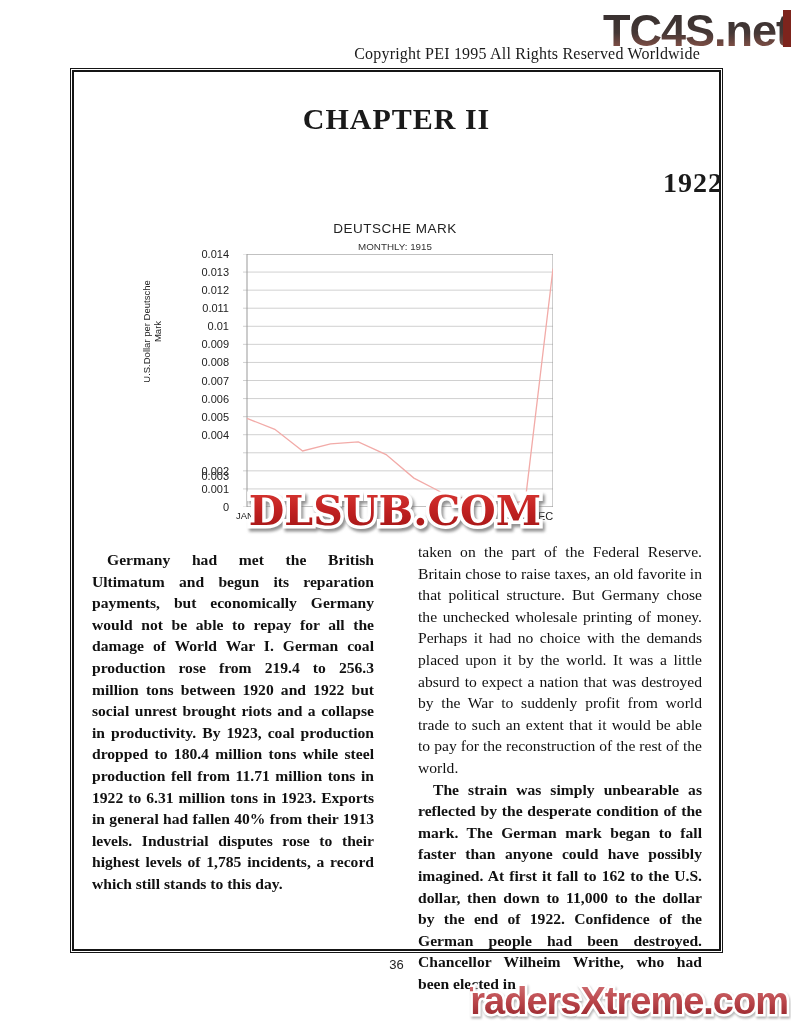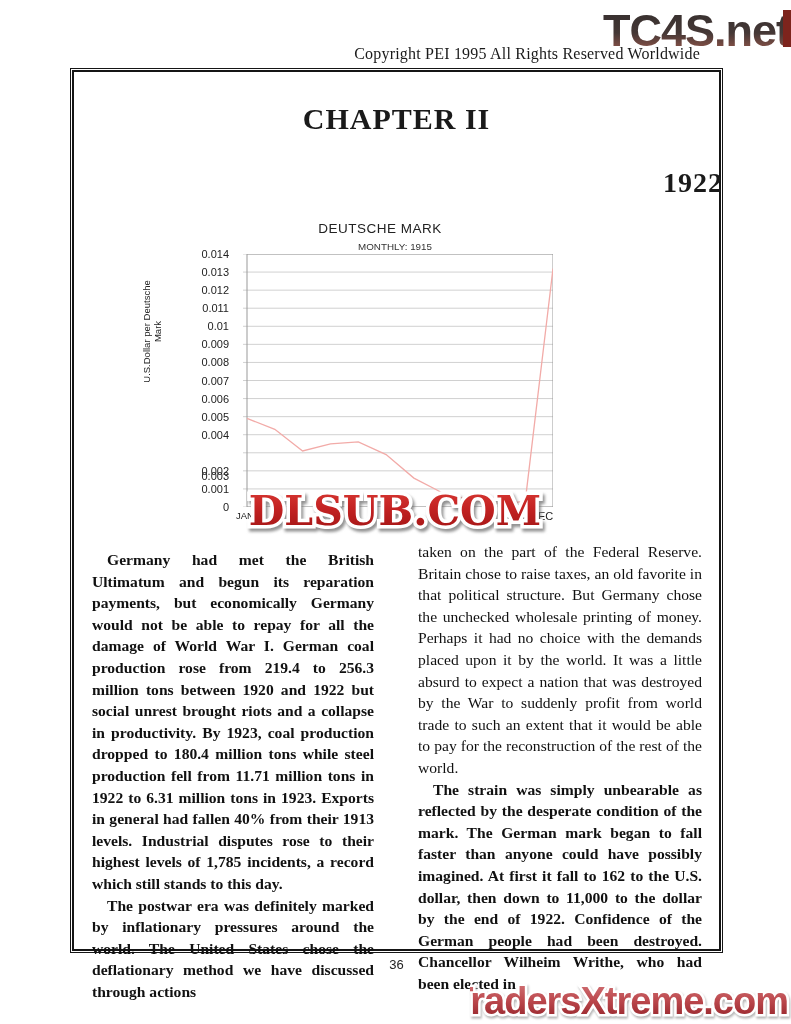--- a/index.html
+++ b/index.html
@@ -19,21 +19,21 @@
   #frame-inner{position:absolute;inset:1px;border:2px solid #151515;}
 
   
   #chapter-title{left:70px;top:102px;width:653px;text-align:center;
     font-weight:bold;font-size:30px;letter-spacing:1px;}
   #year-title{left:70px;top:167px;width:653px;text-align:right;
     font-weight:bold;font-size:28px;letter-spacing:1px;}
 
   
   .sans{font-family:"Liberation Sans", sans-serif;}
-  #chart-title{left:227px;top:221px;width:306px;text-align:center;
+  #chart-title{left:242px;top:221px;width:306px;text-align:center;
     font-size:13.5px;letter-spacing:.5px;color:#222;}
   #chart-subtitle{left:242px;top:241px;width:306px;text-align:center;
     font-size:9.8px;color:#333;}
   #y-axis-title{left:87px;top:325px;width:120px;height:13px;text-align:center;
     font-size:9.5px;color:#222;transform:rotate(-90deg);}
   #y-labels{left:186px;top:254px;width:49px;height:253px;}
   .ytick{position:absolute;right:6px;font-size:11px;color:#222;
     font-family:"Liberation Sans", sans-serif;white-space:nowrap;}
   #plot-svg{left:242px;top:254px;}
   #x-label-jan{left:236px;top:510px;font-size:9.5px;color:#222;}
@@ -127,21 +127,20 @@
       <stop offset="0" stop-color="#da3a34"></stop>
       <stop offset="0.45" stop-color="#c32222"></stop>
       <stop offset="1" stop-color="#9e1414"></stop>
     </linearGradient>
   </defs>
   <text x="163" y="42" text-anchor="middle" font-family="DejaVu Serif, serif" font-size="41" font-weight="bold" letter-spacing="0" fill="url(#gradWm)" stroke="#ffffff" stroke-width="7" style="paint-order:stroke">DLSUB.COM</text>
 </svg>
 
 <div id="col-left" class="abs col">
   <p class="indent">Germany had met the British Ultimatum and begun its reparation payments, but economically Germany would not be able to repay for all the damage of World War I. German coal production rose from 219.4 to 256.3 million tons between 1920 and 1922 but social unrest brought riots and a collapse in productivity. By 1923, coal production dropped to 180.4 million tons while steel production fell from 11.71 million tons in 1922 to 6.31 million tons in 1923. Exports in general had fallen 40% from their 1913 levels.  Industrial disputes rose to their highest levels of 1,785 incidents, a record which still stands to this day.</p>
-  <p class="gap indent">The postwar era was definitely marked by inflationary pressures around the world. The United States chose the deflationary method we have discussed through actions</p>
 </div>
 <div id="col-right" class="abs col">
   <p>taken on the part of the Federal Reserve. Britain chose to raise taxes, an old favorite in that political structure.  But Germany chose the unchecked wholesale printing of money.  Perhaps it had no choice with the demands placed upon it by the world. It was a little absurd to expect a nation that was destroyed by the War to suddenly profit from world trade to such an extent that it would be able to pay for the reconstruction of the rest of the world.</p>
   <p class="gap indent">The strain was simply unbearable as reflected by the desperate condition of the mark.  The German mark began to fall faster than anyone could have possibly imagined.  At first it fall to 162 to the U.S. dollar, then down to 11,000 to the dollar by the end of 1922. Confidence of the German people had been destroyed.  Chancellor Wilheim Writhe, who had been elected in</p>
 </div>
 
 <div id="page-number" class="abs sans">36</div>
 
 <svg id="footer-svg" class="abs" width="322" height="50" viewBox="0 0 322 50">
   <defs>

